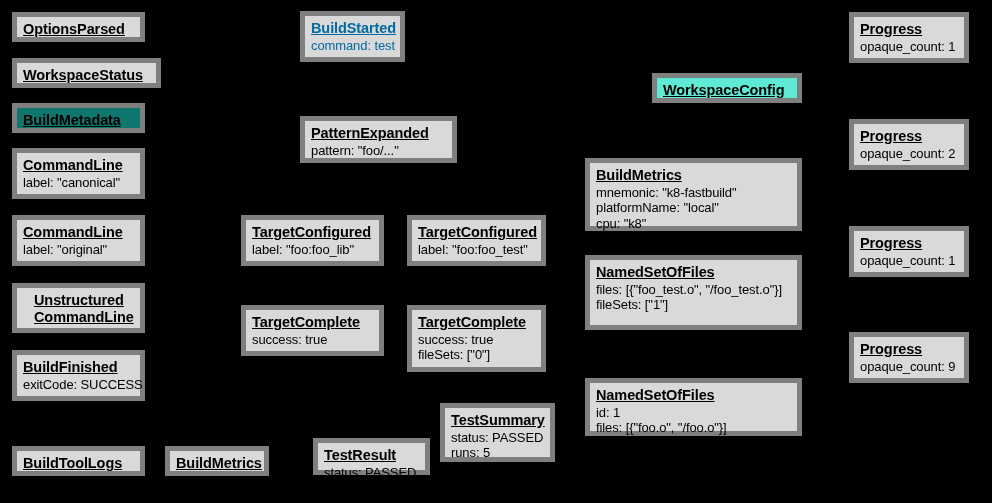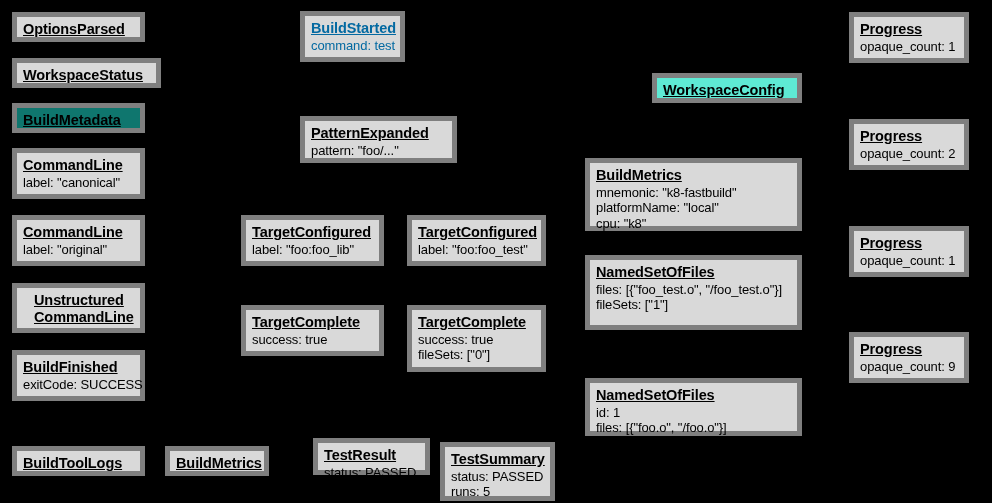--- a/index.html
+++ b/index.html
@@ -99,21 +99,21 @@
     </div>
     <div class="node" style="left: 407px; top: 305px; width: 139px; height: 67px; background: rgb(217, 217, 217); border-color: rgb(127, 127, 127); color: rgb(0, 0, 0);">
       <span class="node-title">TargetComplete</span>
       <span class="node-field">success: true</span>
       <span class="node-field">fileSets: ["0"]</span>
     </div>
     <div class="node" style="left: 313px; top: 438px; width: 117px; height: 37px; background: rgb(217, 217, 217); border-color: rgb(127, 127, 127); color: rgb(0, 0, 0);">
       <span class="node-title">TestResult</span>
       <span class="node-field">status: PASSED</span>
     </div>
-    <div class="node" style="left: 440px; top: 403px; width: 115px; height: 59px; background: rgb(217, 217, 217); border-color: rgb(127, 127, 127); color: rgb(0, 0, 0); margin-top: 39px;">
+    <div class="node" style="left: 440px; top: 403px; width: 115px; height: 59px; background: rgb(217, 217, 217); border-color: rgb(127, 127, 127); color: rgb(0, 0, 0);">
       <span class="node-title">TestSummary</span>
       <span class="node-field">status: PASSED</span>
       <span class="node-field">runs: 5</span>
     </div>
     <div class="node" style="left: 652px; top: 73px; width: 150px; height: 30px; background: #5eead4; border-color: rgb(127, 127, 127); color: rgb(0, 0, 0);">
       <span class="node-title">WorkspaceConfig</span>
     </div>
     <div class="node" style="left: 585px; top: 158px; width: 217px; height: 73px; background: rgb(217, 217, 217); border-color: rgb(127, 127, 127); color: rgb(0, 0, 0);">
       <span class="node-title">BuildMetrics</span>
       <span class="node-field">mnemonic: "k8-fastbuild"</span>

